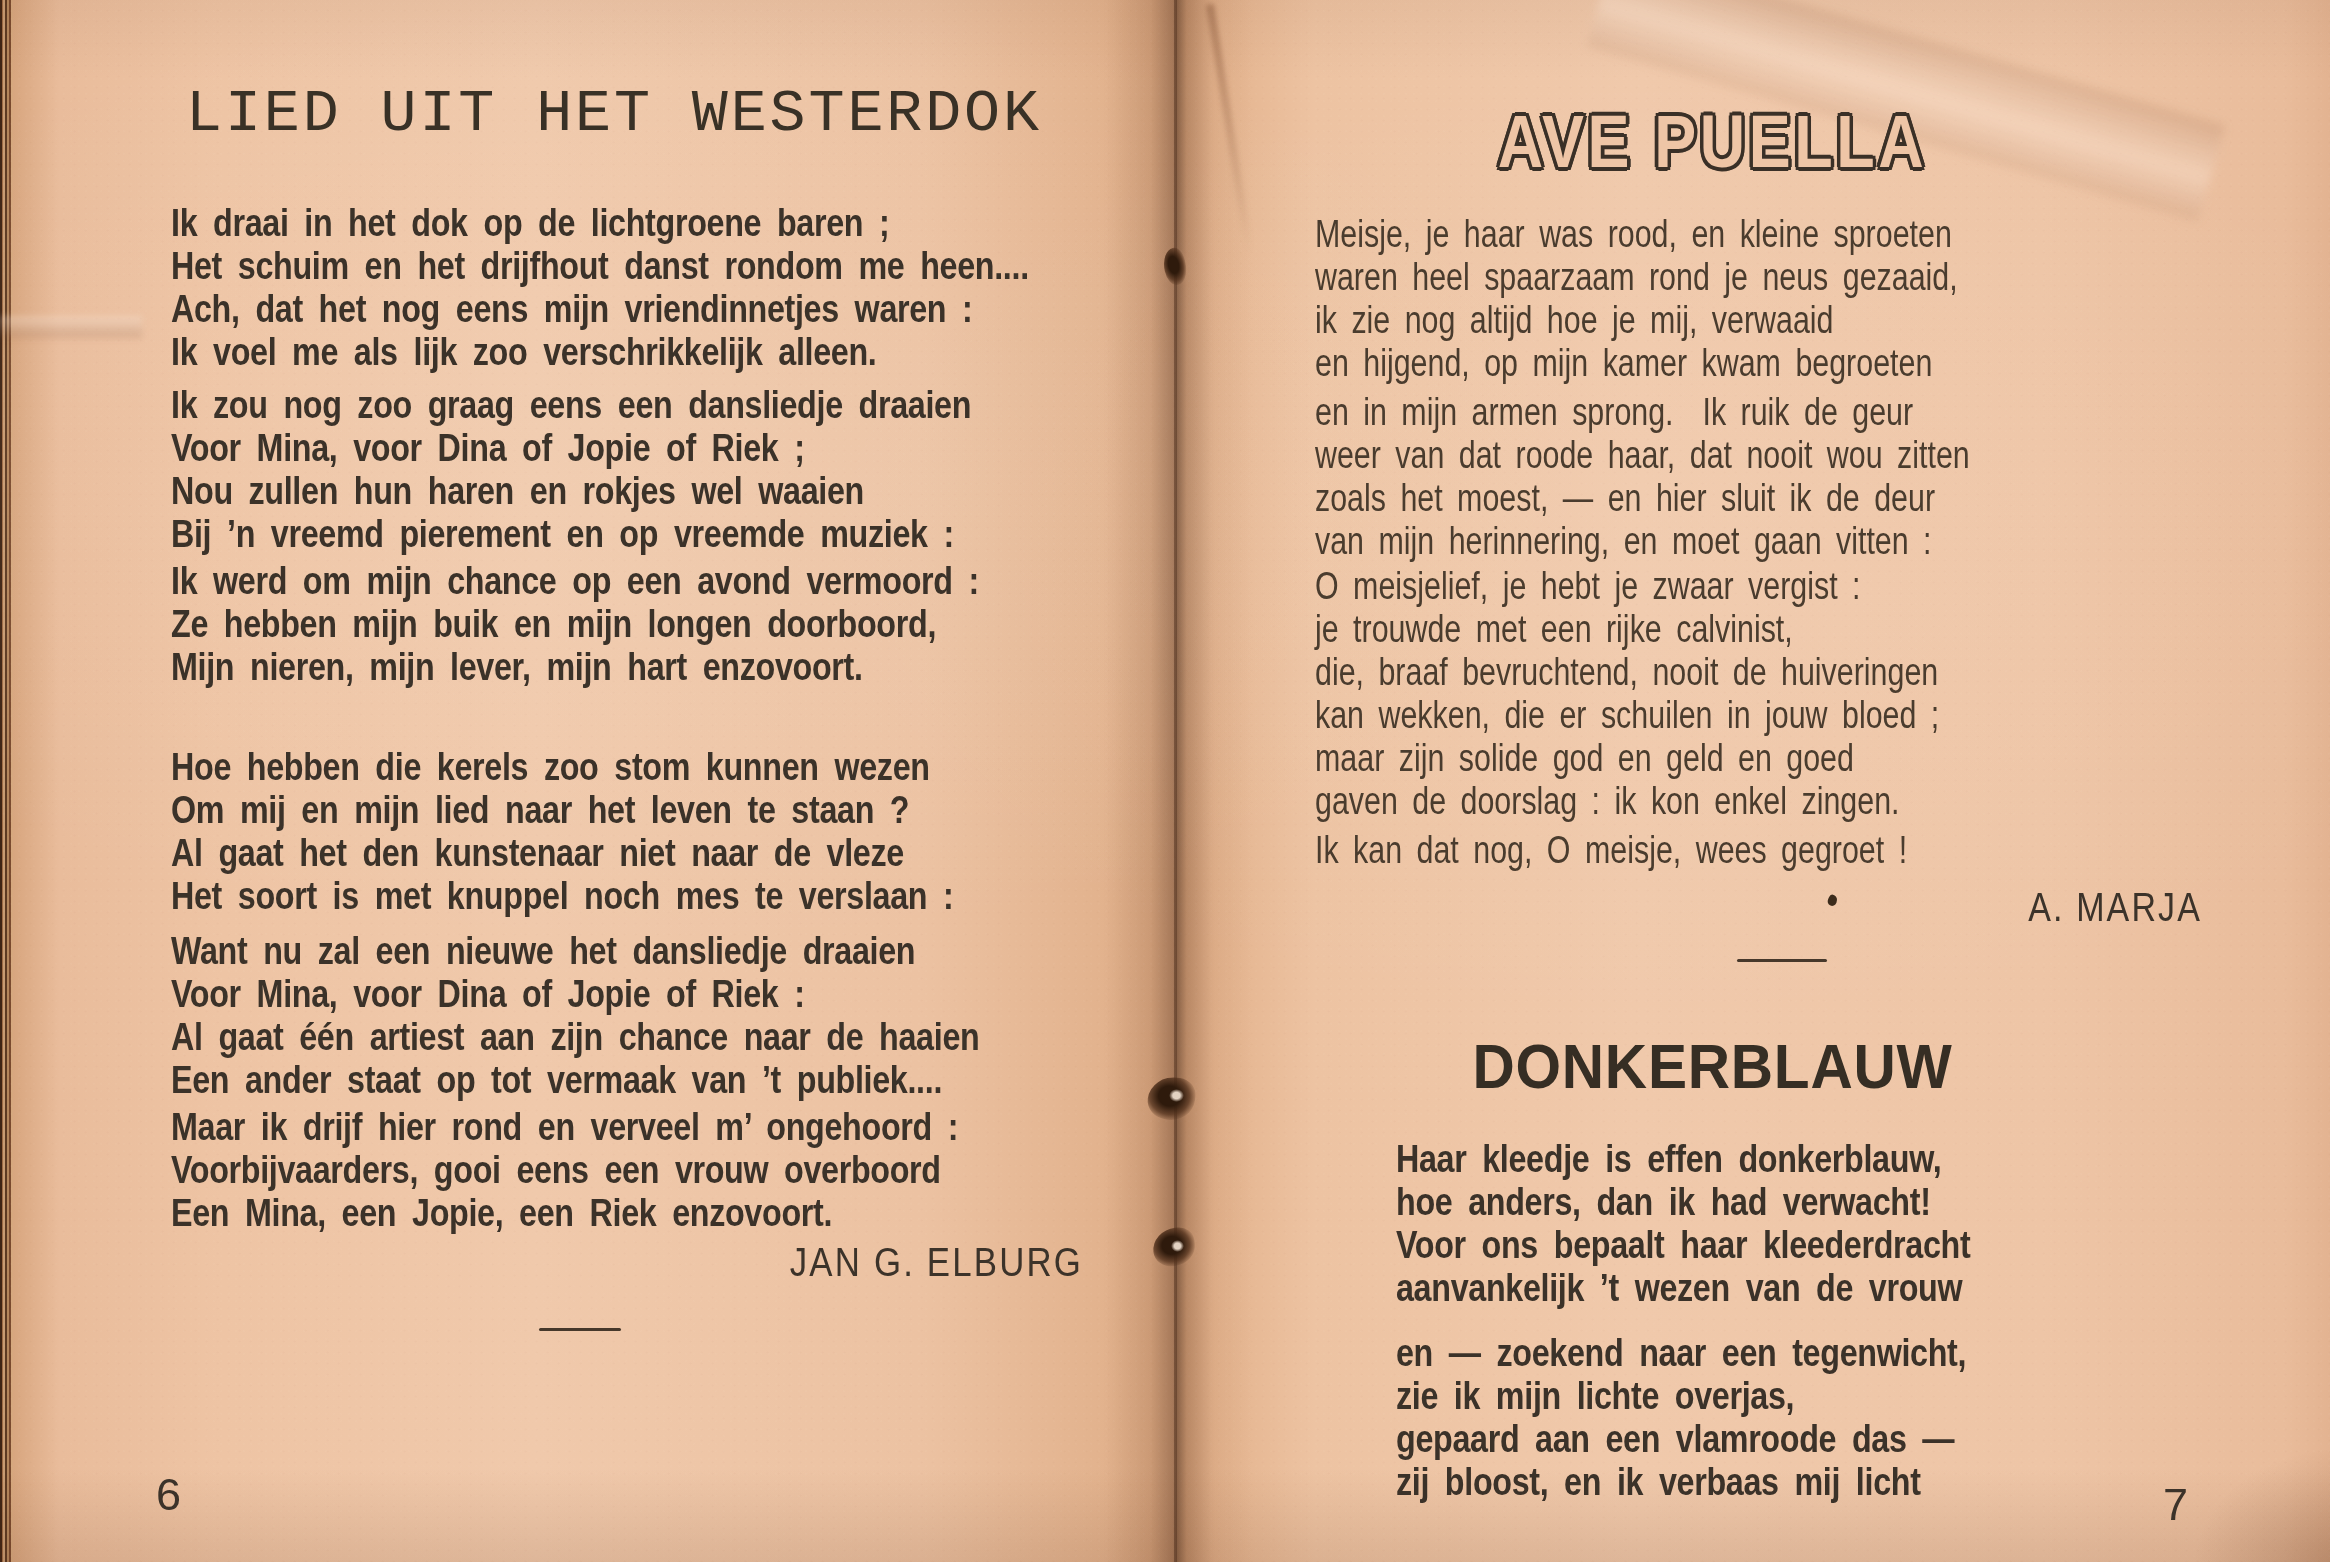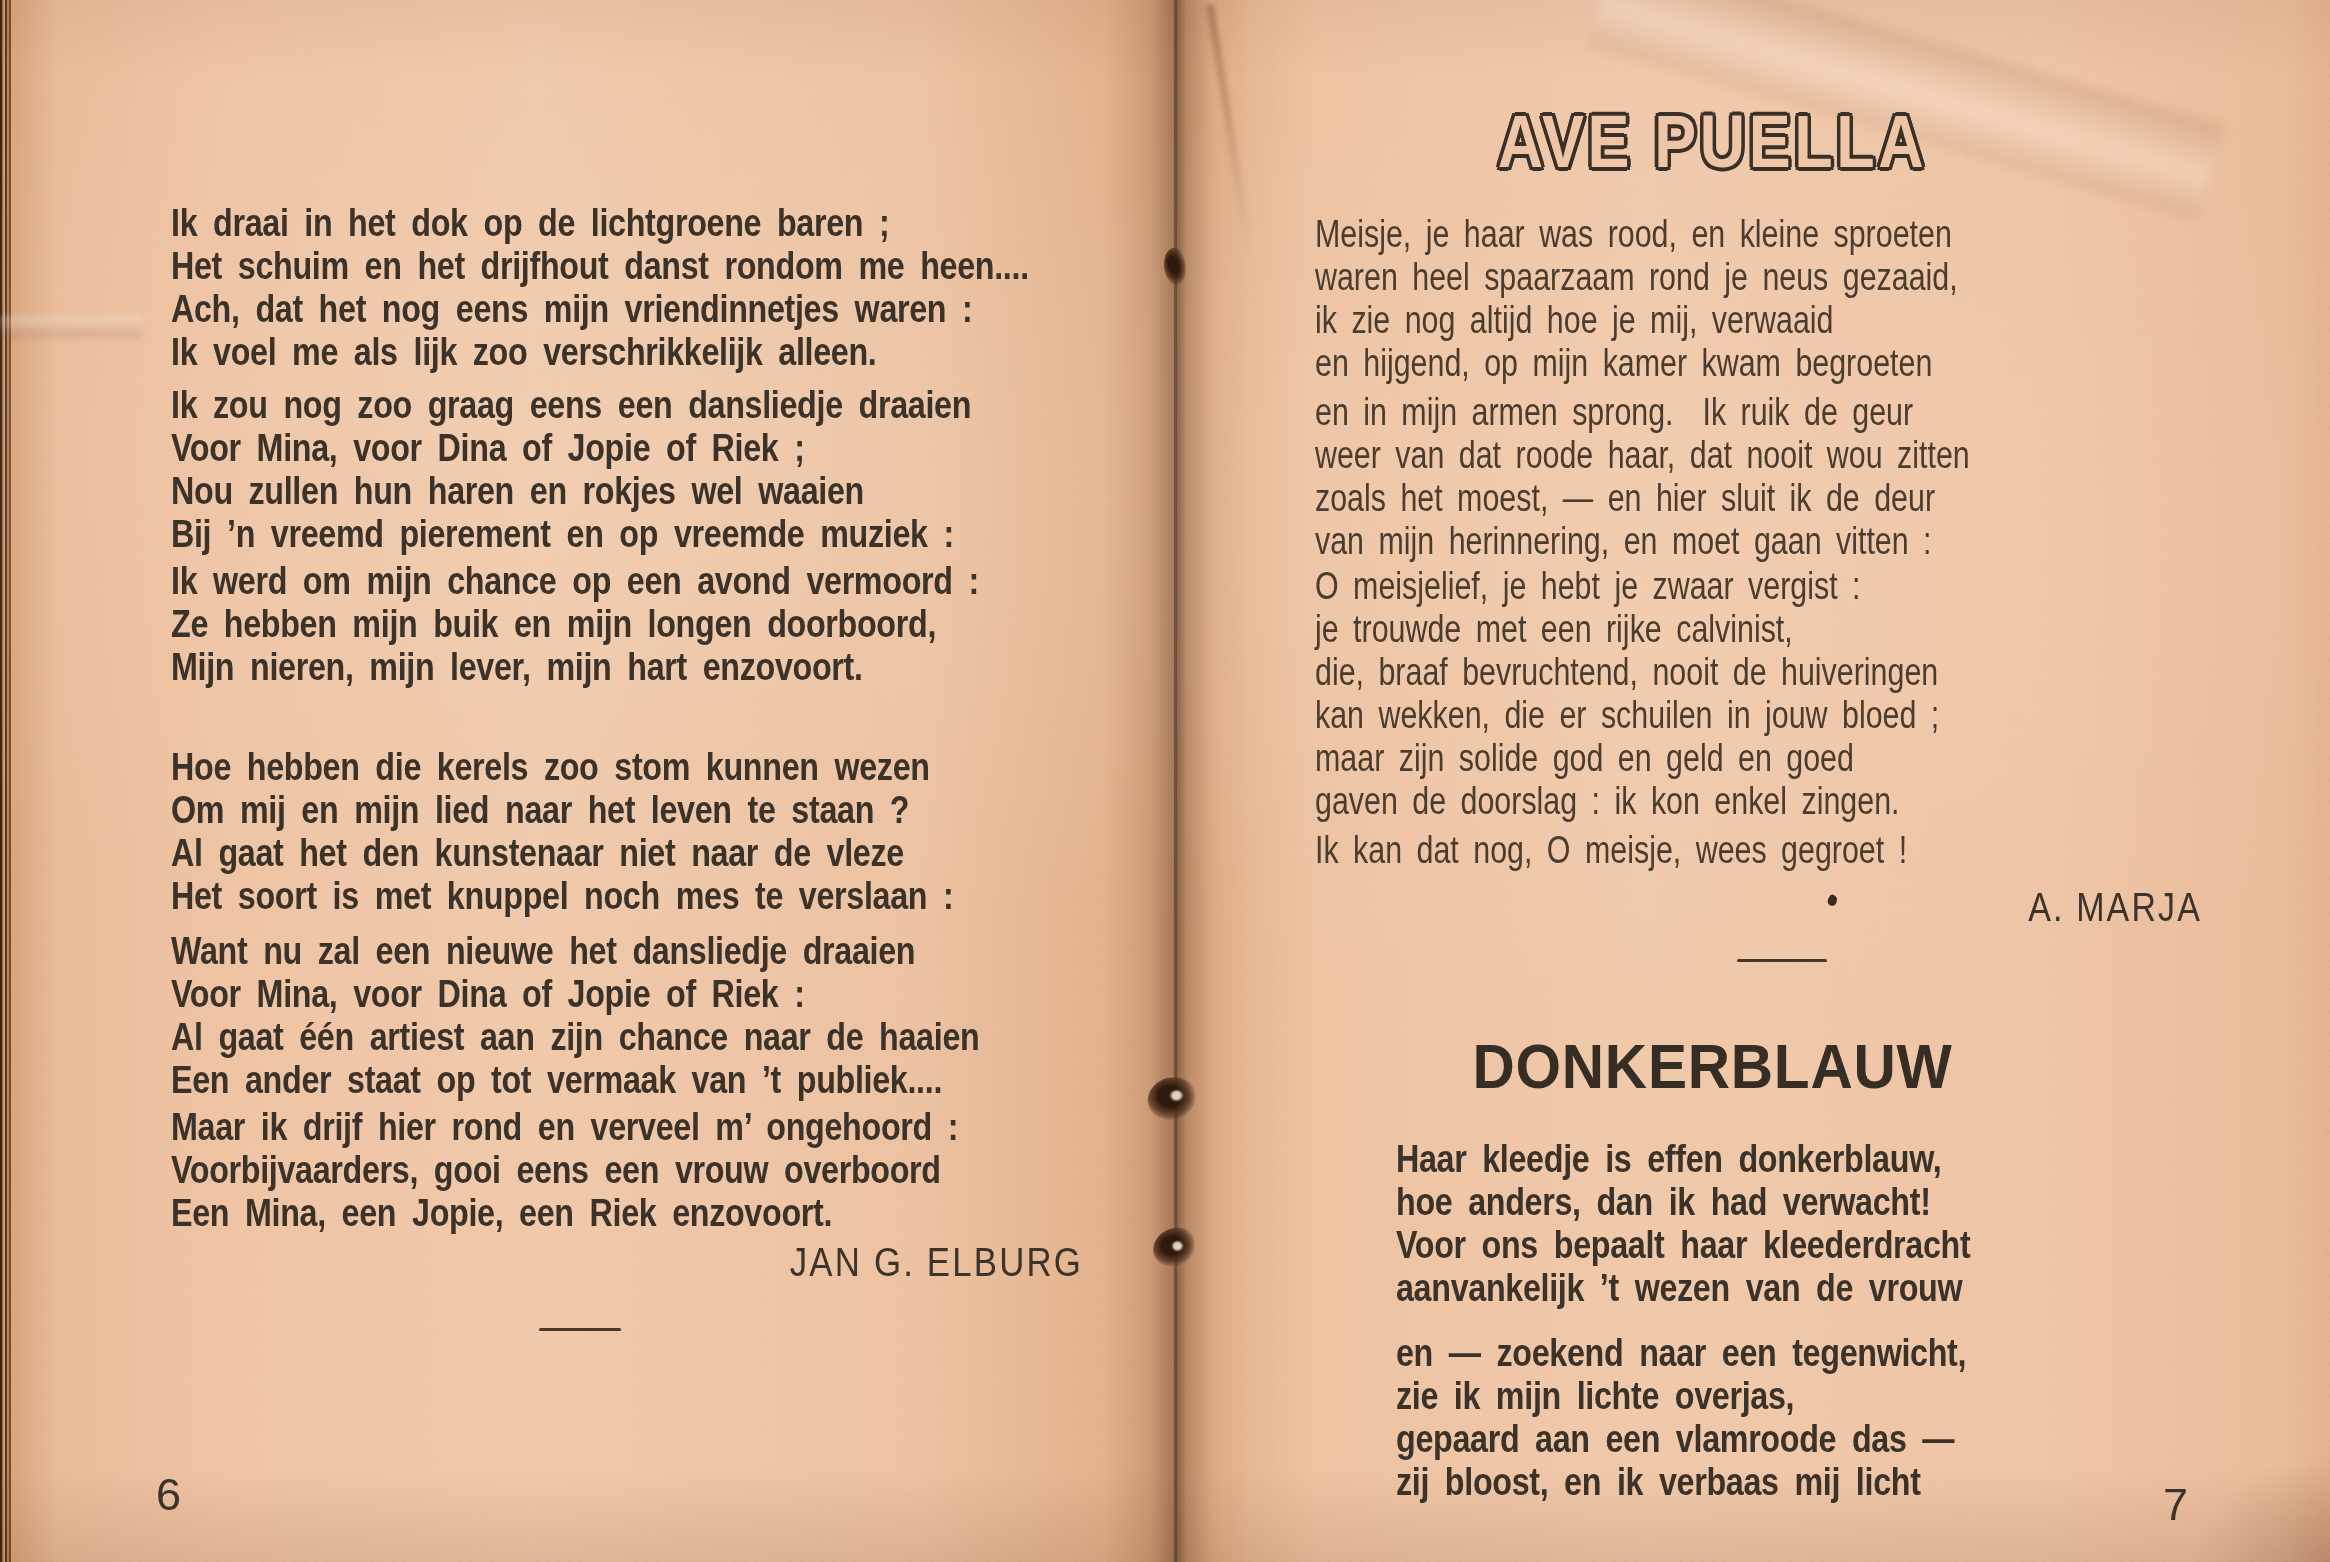--- a/index.html
+++ b/index.html
@@ -120,20 +120,21 @@
   <div class="paper paper-right"></div>
   <div class="edge-stripes"></div>
   <div class="grain"></div>
   <div class="vignette"></div>
 
   <div class="crease crease-tr"></div>
   <div class="crease crease-gutter-top"></div>
   <div class="crease crease-left-h"></div>
   <div class="crease corner-br"></div>
 
+  <div class="txt slab-title" style="left:186px;top:80px;">LIED UIT HET WESTERDOK</div>
 
   <div class="txt stanza body-bold" style="left:171px;top:202px;"><div class="line">Ik draai in het dok op de lichtgroene baren ;</div><div class="line">Het schuim en het drijfhout danst rondom me heen....</div><div class="line">Ach, dat het nog eens mijn vriendinnetjes waren :</div><div class="line">Ik voel me als lijk zoo verschrikkelijk alleen.</div></div>
   <div class="txt stanza body-bold" style="left:171px;top:384px;"><div class="line">Ik zou nog zoo graag eens een dansliedje draaien</div><div class="line">Voor Mina, voor Dina of Jopie of Riek ;</div><div class="line">Nou zullen hun haren en rokjes wel waaien</div><div class="line">Bij ’n vreemd pierement en op vreemde muziek :</div></div>
   <div class="txt stanza body-bold" style="left:171px;top:560px;"><div class="line">Ik werd om mijn chance op een avond vermoord :</div><div class="line">Ze hebben mijn buik en mijn longen doorboord,</div><div class="line">Mijn nieren, mijn lever, mijn hart enzovoort.</div></div>
   <div class="txt stanza body-bold" style="left:171px;top:746px;"><div class="line">Hoe hebben die kerels zoo stom kunnen wezen</div><div class="line">Om mij en mijn lied naar het leven te staan ?</div><div class="line">Al gaat het den kunstenaar niet naar de vleze</div><div class="line">Het soort is met knuppel noch mes te verslaan :</div></div>
   <div class="txt stanza body-bold" style="left:171px;top:930px;"><div class="line">Want nu zal een nieuwe het dansliedje draaien</div><div class="line">Voor Mina, voor Dina of Jopie of Riek :</div><div class="line">Al gaat één artiest aan zijn chance naar de haaien</div><div class="line">Een ander staat op tot vermaak van ’t publiek....</div></div>
   <div class="txt stanza body-bold" style="left:171px;top:1106px;"><div class="line">Maar ik drijf hier rond en verveel m’ ongehoord :</div><div class="line">Voorbijvaarders, gooi eens een vrouw overboord</div><div class="line">Een Mina, een Jopie, een Riek enzovoort.</div></div>
 
   <div class="txt author author-left" style="top:1240px;">JAN G. ELBURG</div>
 

